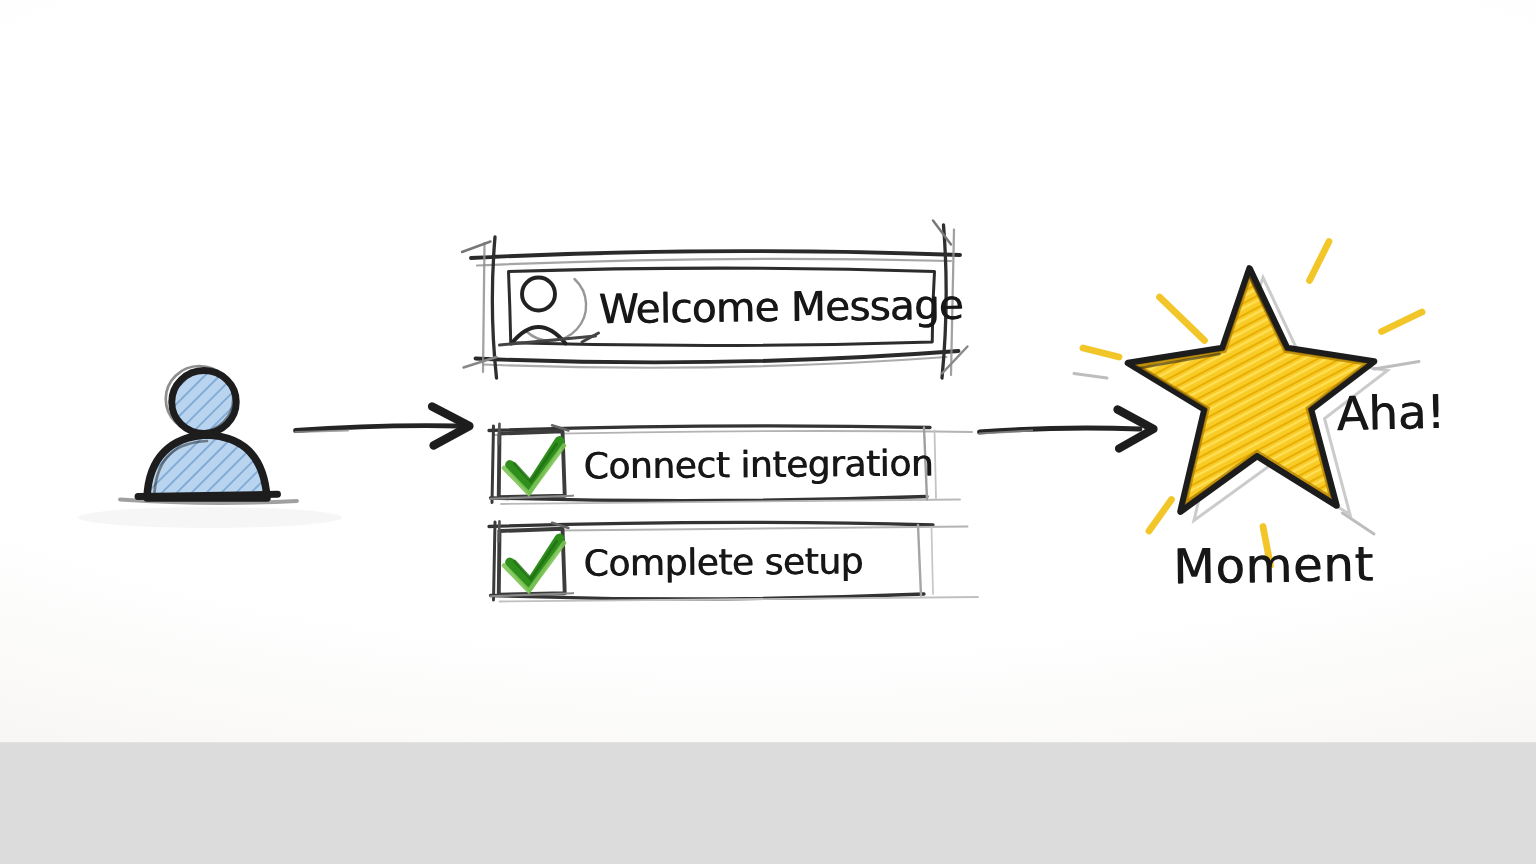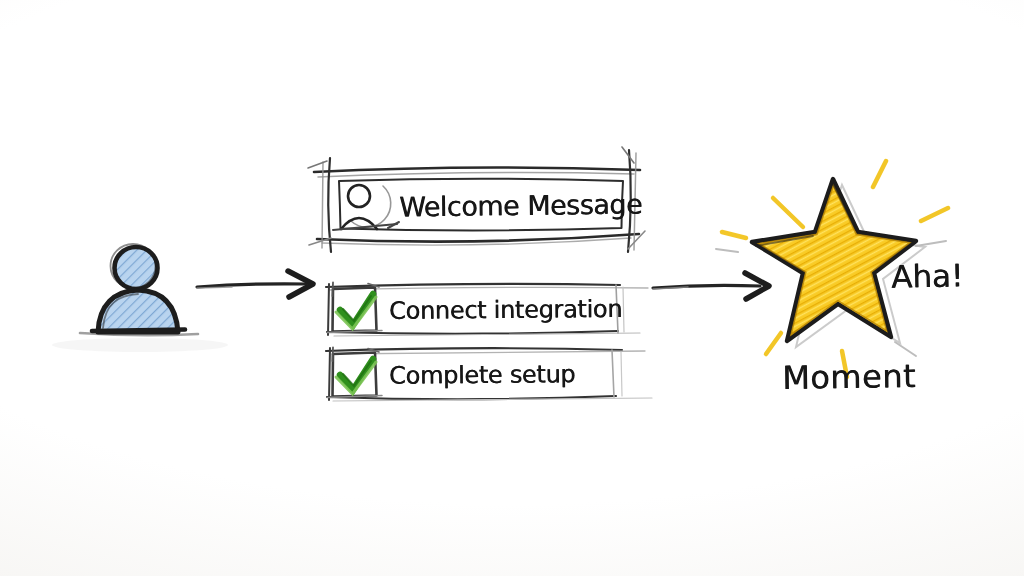--- a/index.html
+++ b/index.html
@@ -1,17 +1,17 @@
 <!DOCTYPE html>
 <html><head>
 <meta charset="utf-8">
 <style>
   html,body { margin:0; padding:0; background:#dcdcdc; }
   .canvas {
-    position:relative; width:1024px; height:576px; overflow:hidden;
+    position:relative; width:1024px; height:495px; overflow:hidden;
     background:
       radial-gradient(ellipse 120% 90% at 50% 38%, #ffffff 55%, #f7f6f4 82%, #efeeec 100%);
   }
   .sketch-layer { position:absolute; left:0; top:0; }
   .hand {
     position:absolute;
     font-family:"DejaVu Sans","Liberation Sans",sans-serif;
     color:#171717;
     text-shadow:0.5px 0 0 currentColor; 
     white-space:nowrap;

